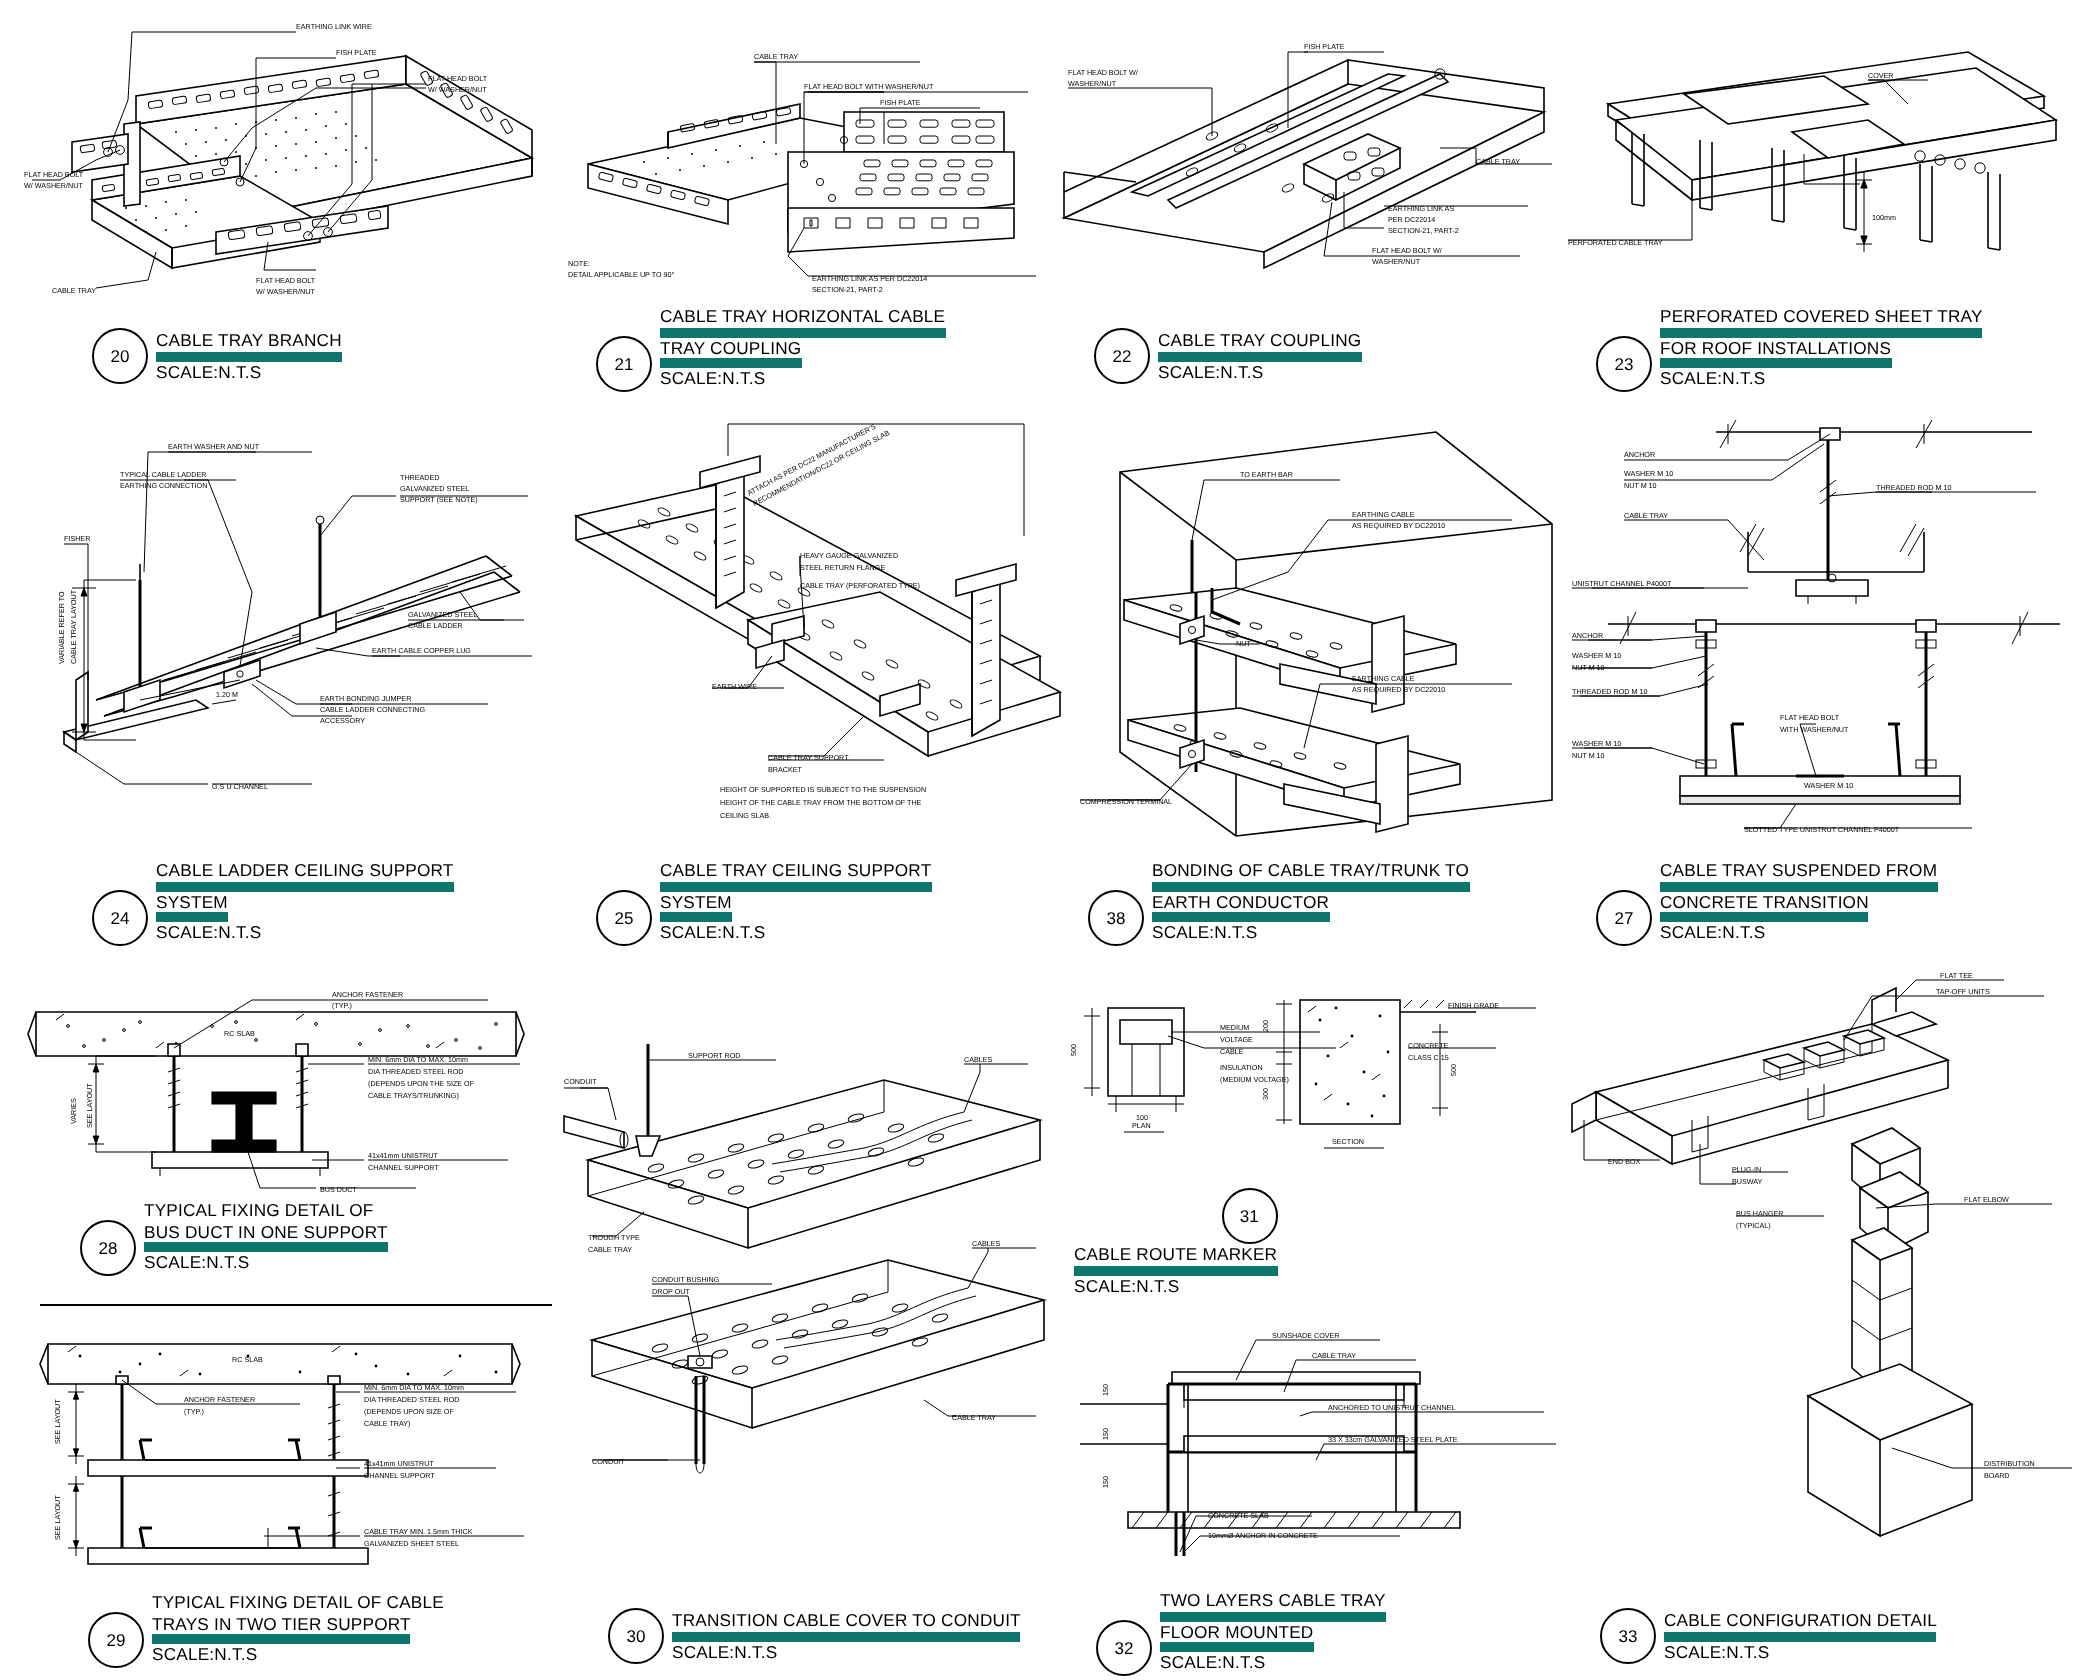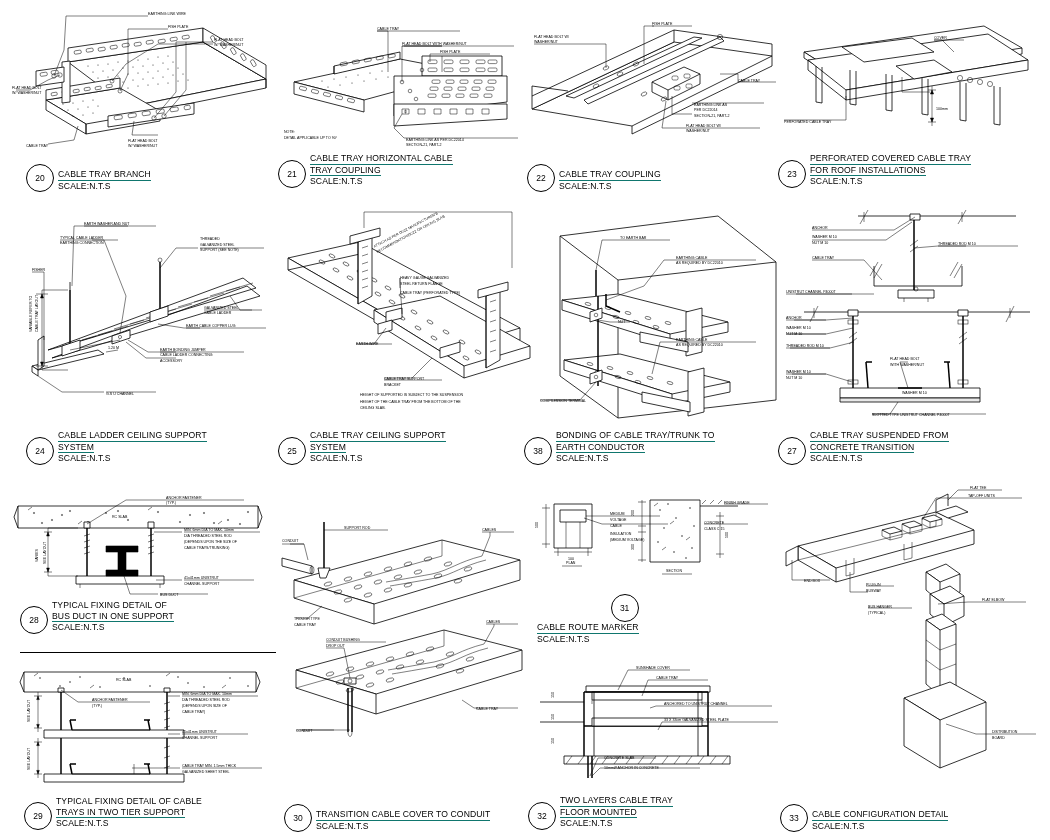--- a/index.html
+++ b/index.html
@@ -10,24 +10,24 @@
   .ln{stroke:#000;fill:none;stroke-width:0.8;}
   .ln2{stroke:#000;fill:none;stroke-width:1.5;}
   .lnt{stroke:#000;fill:none;stroke-width:0.5;}
   .fillw{fill:#fff;stroke:#000;stroke-width:0.8;}
   .fillk{fill:#000;stroke:#000;stroke-width:0.6;}
   .fillg{fill:#e8e8e8;stroke:#000;stroke-width:0.8;}
   .txt{font-family:"Liberation Sans",sans-serif;font-size:3.6px;fill:#000;}
   .ttl-wrap{position:absolute;display:flex;align-items:flex-end;}
   .bubble{width:26px;height:26px;border:1.1px solid #000;border-radius:50%;
           display:flex;align-items:center;justify-content:center;
-          font-size:8.5px;flex:0 0 auto;}
+          font-size:8.5px;flex:0 0 auto;margin-left:20px;}
   .ttl-txt{margin-left:4px;line-height:10.5px;padding-bottom:1px;}
   .ttl-l{font-size:8.6px;letter-spacing:.1px;white-space:nowrap;
-         border-bottom:1px solid #0f766e;display:block;width:max-content;}
+         border-bottom:5px solid #0f766e;display:block;width:max-content;}
   .ttl-s{font-size:8.6px;letter-spacing:.1px;white-space:nowrap;display:block;}
   .hr{position:absolute;height:0;border-top:1px solid #000;}
 </style>
 </head>
 <body>
 
 <div id="sheet">
 
 <div class="cell" style="left:8px;top:4px;width:260px;height:150px;">
 <svg viewBox="0 0 260 150" width="260" height="150">
@@ -433,21 +433,21 @@
 <div class="ttl-wrap" style="left:527px;top:164px;">
   <div class="bubble">22</div>
   <div class="ttl-txt">
     <span class="ttl-l">CABLE TRAY COUPLING</span>
     <span class="ttl-s">SCALE:N.T.S</span>
   </div>
 </div>
 <div class="ttl-wrap" style="left:778px;top:153px;">
   <div class="bubble">23</div>
   <div class="ttl-txt">
-    <span class="ttl-l">PERFORATED COVERED CABLE TRAY</span>
+    <span class="ttl-l">PERFORATED COVERED SHEET TRAY</span>
     <span class="ttl-l">FOR ROOF INSTALLATIONS</span>
     <span class="ttl-s">SCALE:N.T.S</span>
   </div>
 </div>
 
 <div class="cell" style="left:8px;top:200px;width:260px;height:225px;">
 <svg viewBox="0 0 260 225" width="260" height="225">
   <g class="ln">
 
     <path d="M40 150 L235 78"></path>

